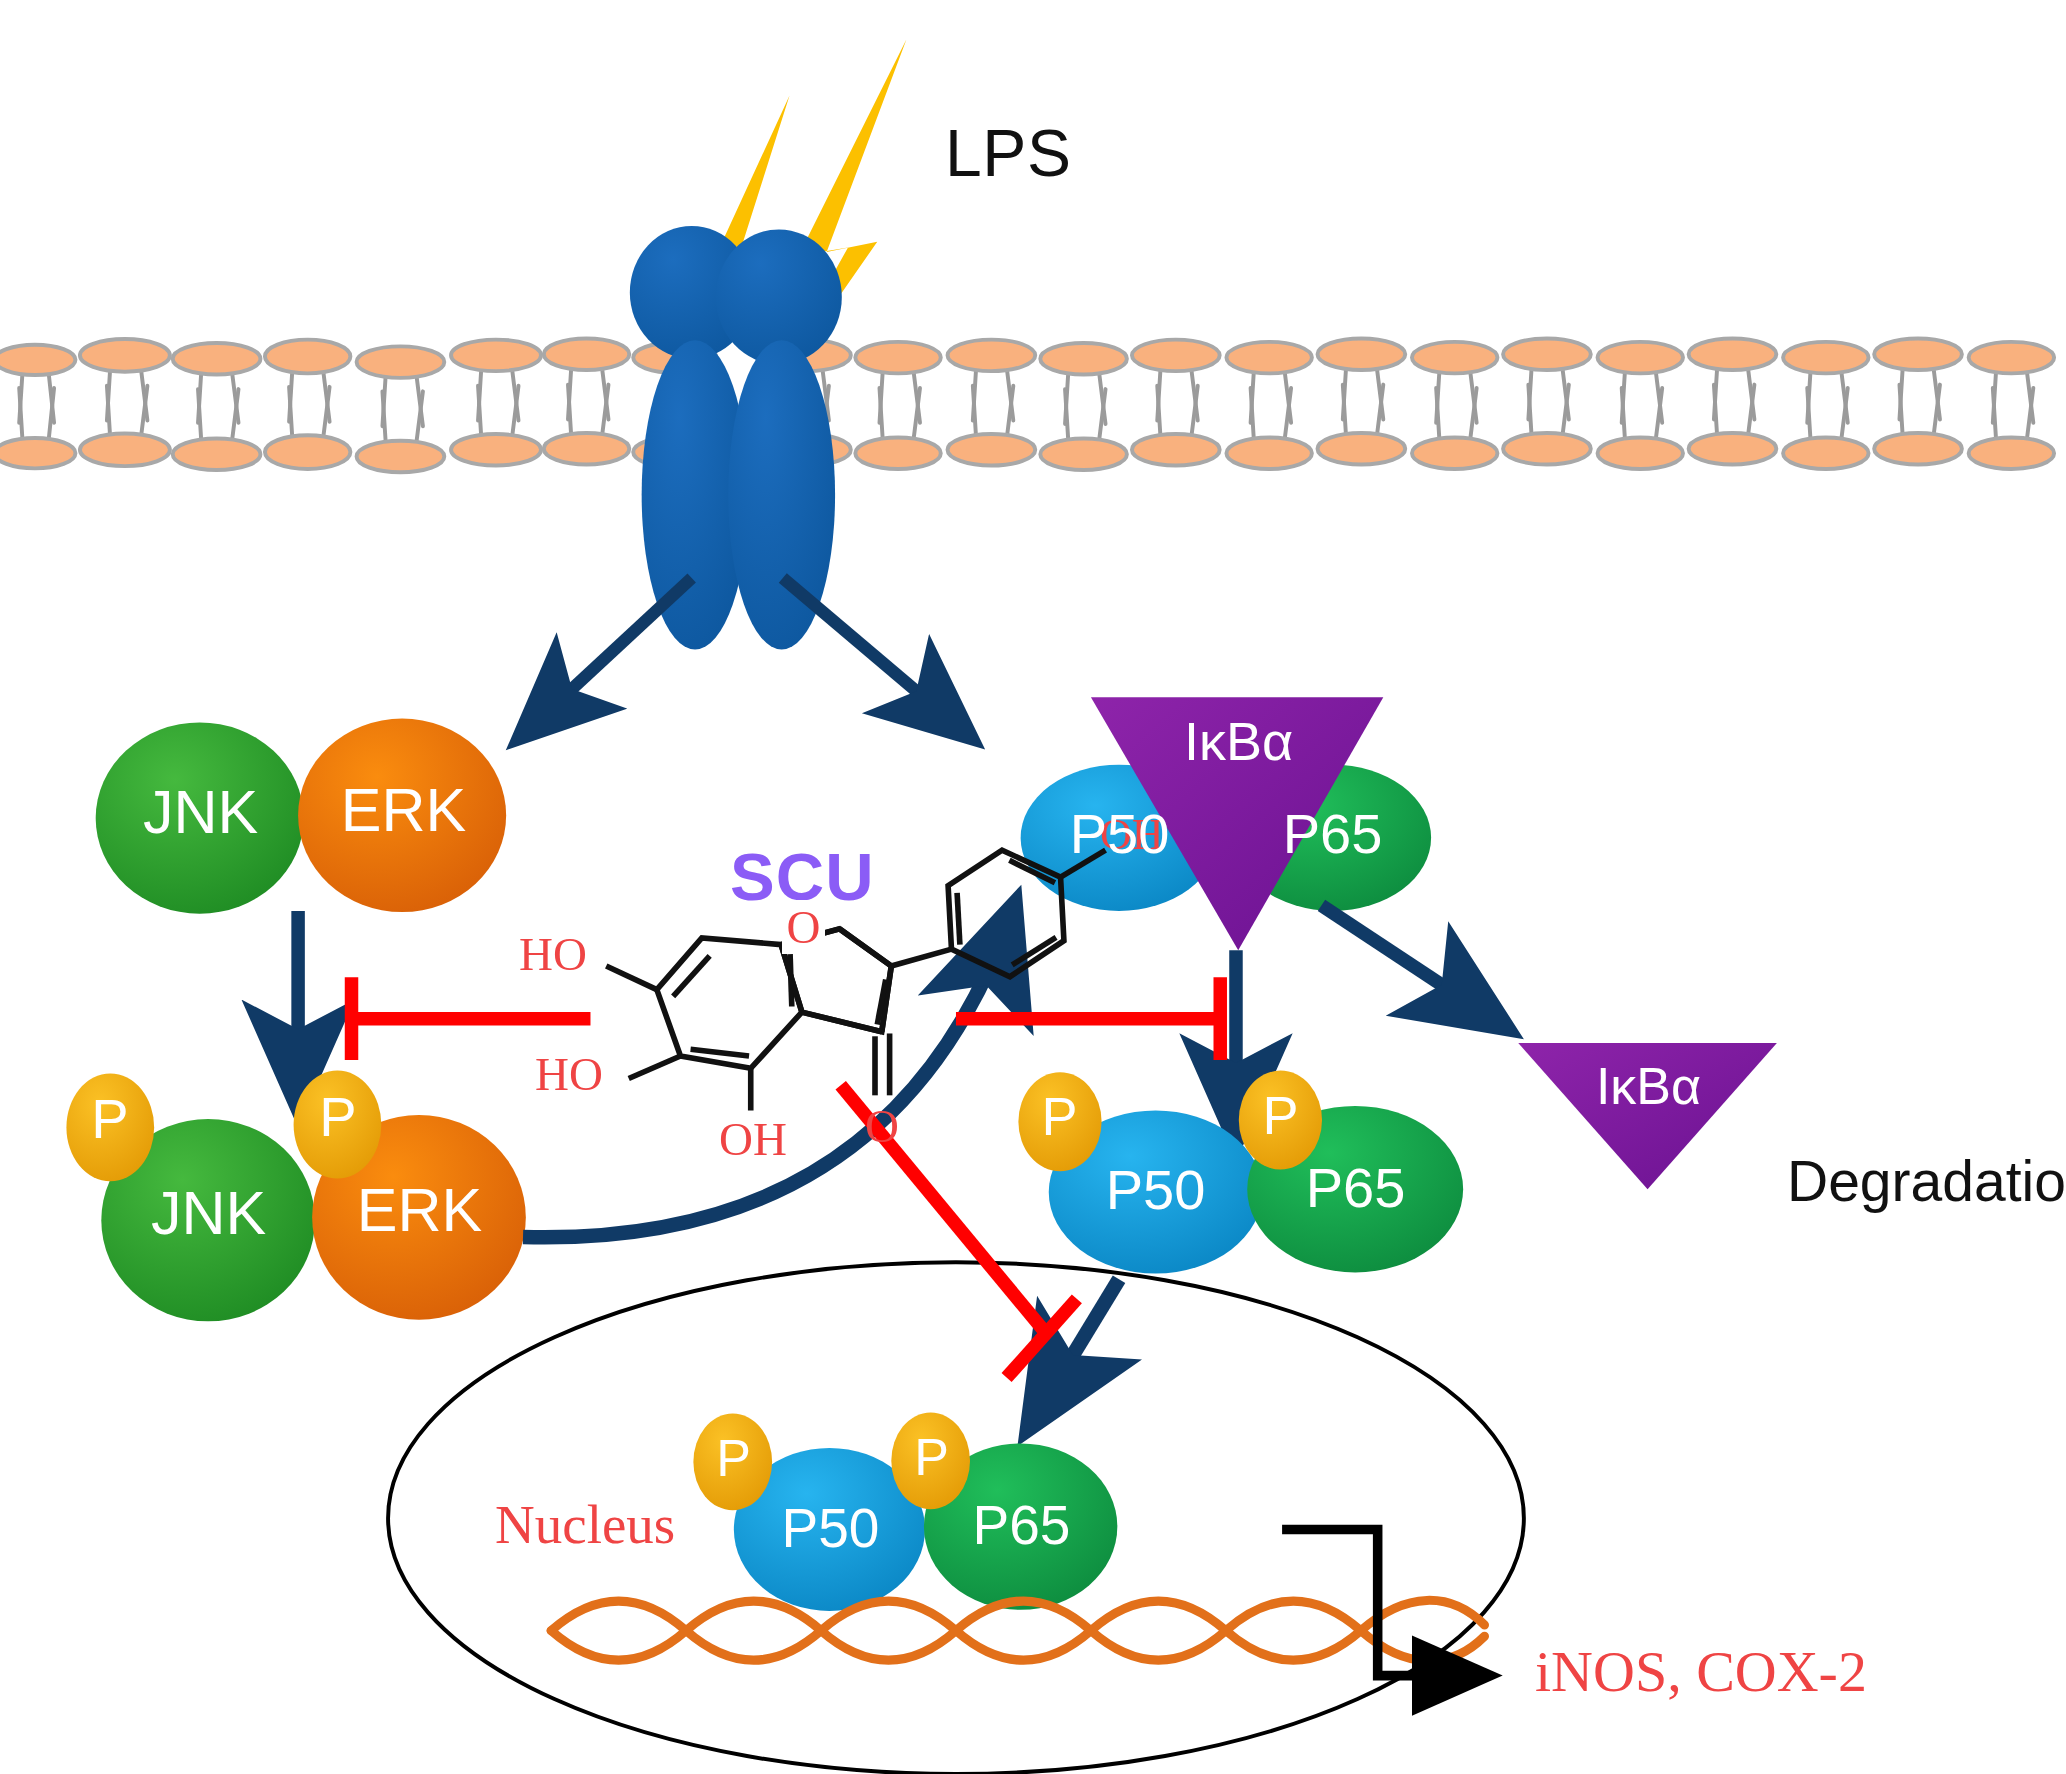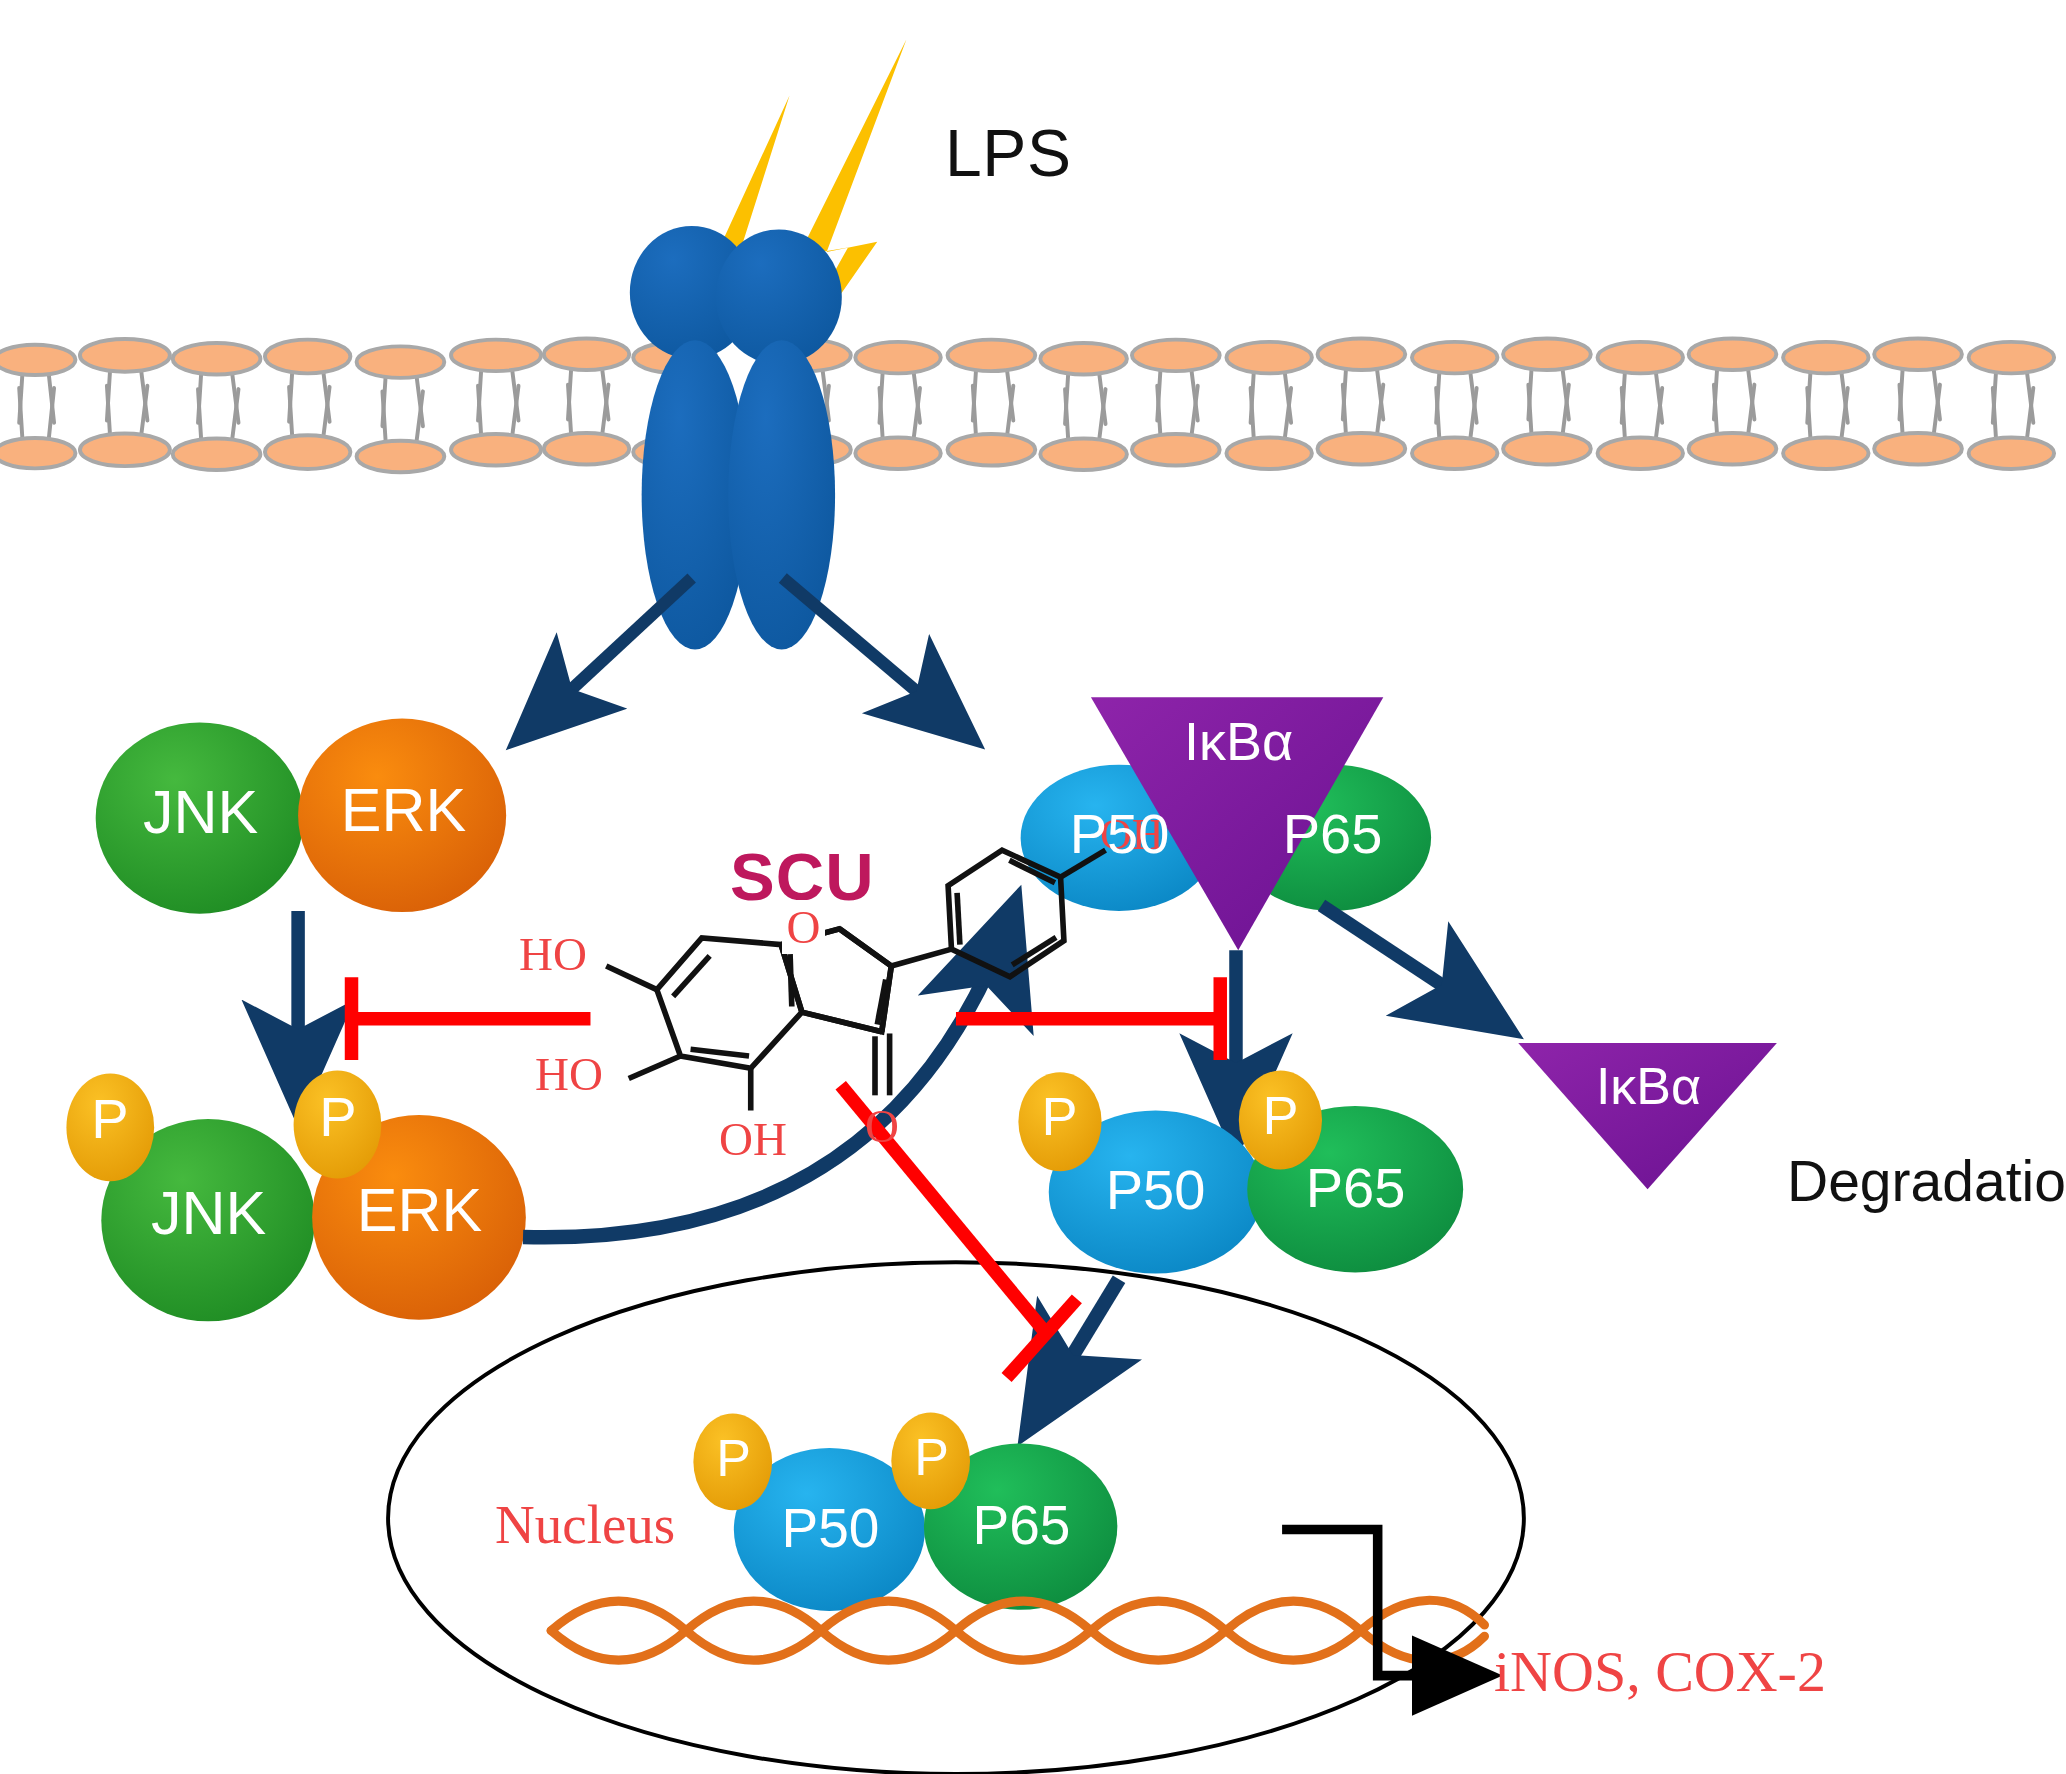--- a/index.html
+++ b/index.html
@@ -342,21 +342,21 @@
 
   <div class="lbl" style="left:130px;top:777px;width:141px;text-align:center;font-size:61px;color:#fff;">JNK</div>
   <div class="lbl" style="left:333px;top:775px;width:141px;text-align:center;font-size:61px;color:#fff;">ERK</div>
 
   <div class="lbl" style="left:84px;top:1086px;width:52px;text-align:center;font-size:56px;color:#fff;">P</div>
   <div class="lbl" style="left:312px;top:1084px;width:52px;text-align:center;font-size:56px;color:#fff;">P</div>
 
   <div class="lbl" style="left:138px;top:1178px;width:141px;text-align:center;font-size:61px;color:#fff;">JNK</div>
   <div class="lbl" style="left:349px;top:1175px;width:141px;text-align:center;font-size:61px;color:#fff;">ERK</div>
 
-  <div class="lbl" style="left:730px;top:838px;font-size:67px;font-weight:bold;color:#be185d;letter-spacing:1.1px;">SCU</div>
+  <div class="lbl" style="left:730px;top:838px;font-size:67px;font-weight:bold;color:#8b5cf6;letter-spacing:1.1px;">SCU</div>
 
   <div class="lbl serif" style="left:519px;top:927px;font-size:47px;">HO</div>
   <div class="lbl serif" style="left:535px;top:1047px;font-size:47px;">HO</div>
   <div class="lbl serif" style="left:719px;top:1112px;font-size:47px;">OH</div>
   <div class="lbl serif" style="left:865px;top:1099px;font-size:47px;">O</div>
   <div class="lbl serif" style="left:782px;top:900px;font-size:47px;background:#fff;padding:0 4.5px;">O</div>
   <div class="lbl serif" style="left:1100px;top:809px;font-size:44px;">OH</div>
 
   <div class="lbl" style="left:1178px;top:710px;width:121px;text-align:center;font-size:54px;color:#fff;">IκBα</div>
 
@@ -373,16 +373,16 @@
   <div class="lbl" style="left:1288px;top:1155px;width:135px;text-align:center;font-size:56px;color:#fff;">P65</div>
 
   <div class="lbl serif" style="left:472px;top:1493px;font-size:55px;margin-left:23px;">Nucleus</div>
 
   <div class="lbl" style="left:710px;top:1428px;width:47px;text-align:center;font-size:52px;color:#fff;">P</div>
   <div class="lbl" style="left:908px;top:1427px;width:47px;text-align:center;font-size:52px;color:#fff;">P</div>
 
   <div class="lbl" style="left:764px;top:1496px;width:133px;text-align:center;font-size:55px;color:#fff;">P50</div>
   <div class="lbl" style="left:955px;top:1493px;width:133px;text-align:center;font-size:55px;color:#fff;">P65</div>
 
-  <div class="lbl serif" style="left:1494px;top:1638px;font-size:58px;">iNOS, COX-2</div>
+  <div class="lbl serif" style="left:1535px;top:1638px;font-size:58px;">iNOS, COX-2</div>
 
 </div>
 
 
 </body></html>

